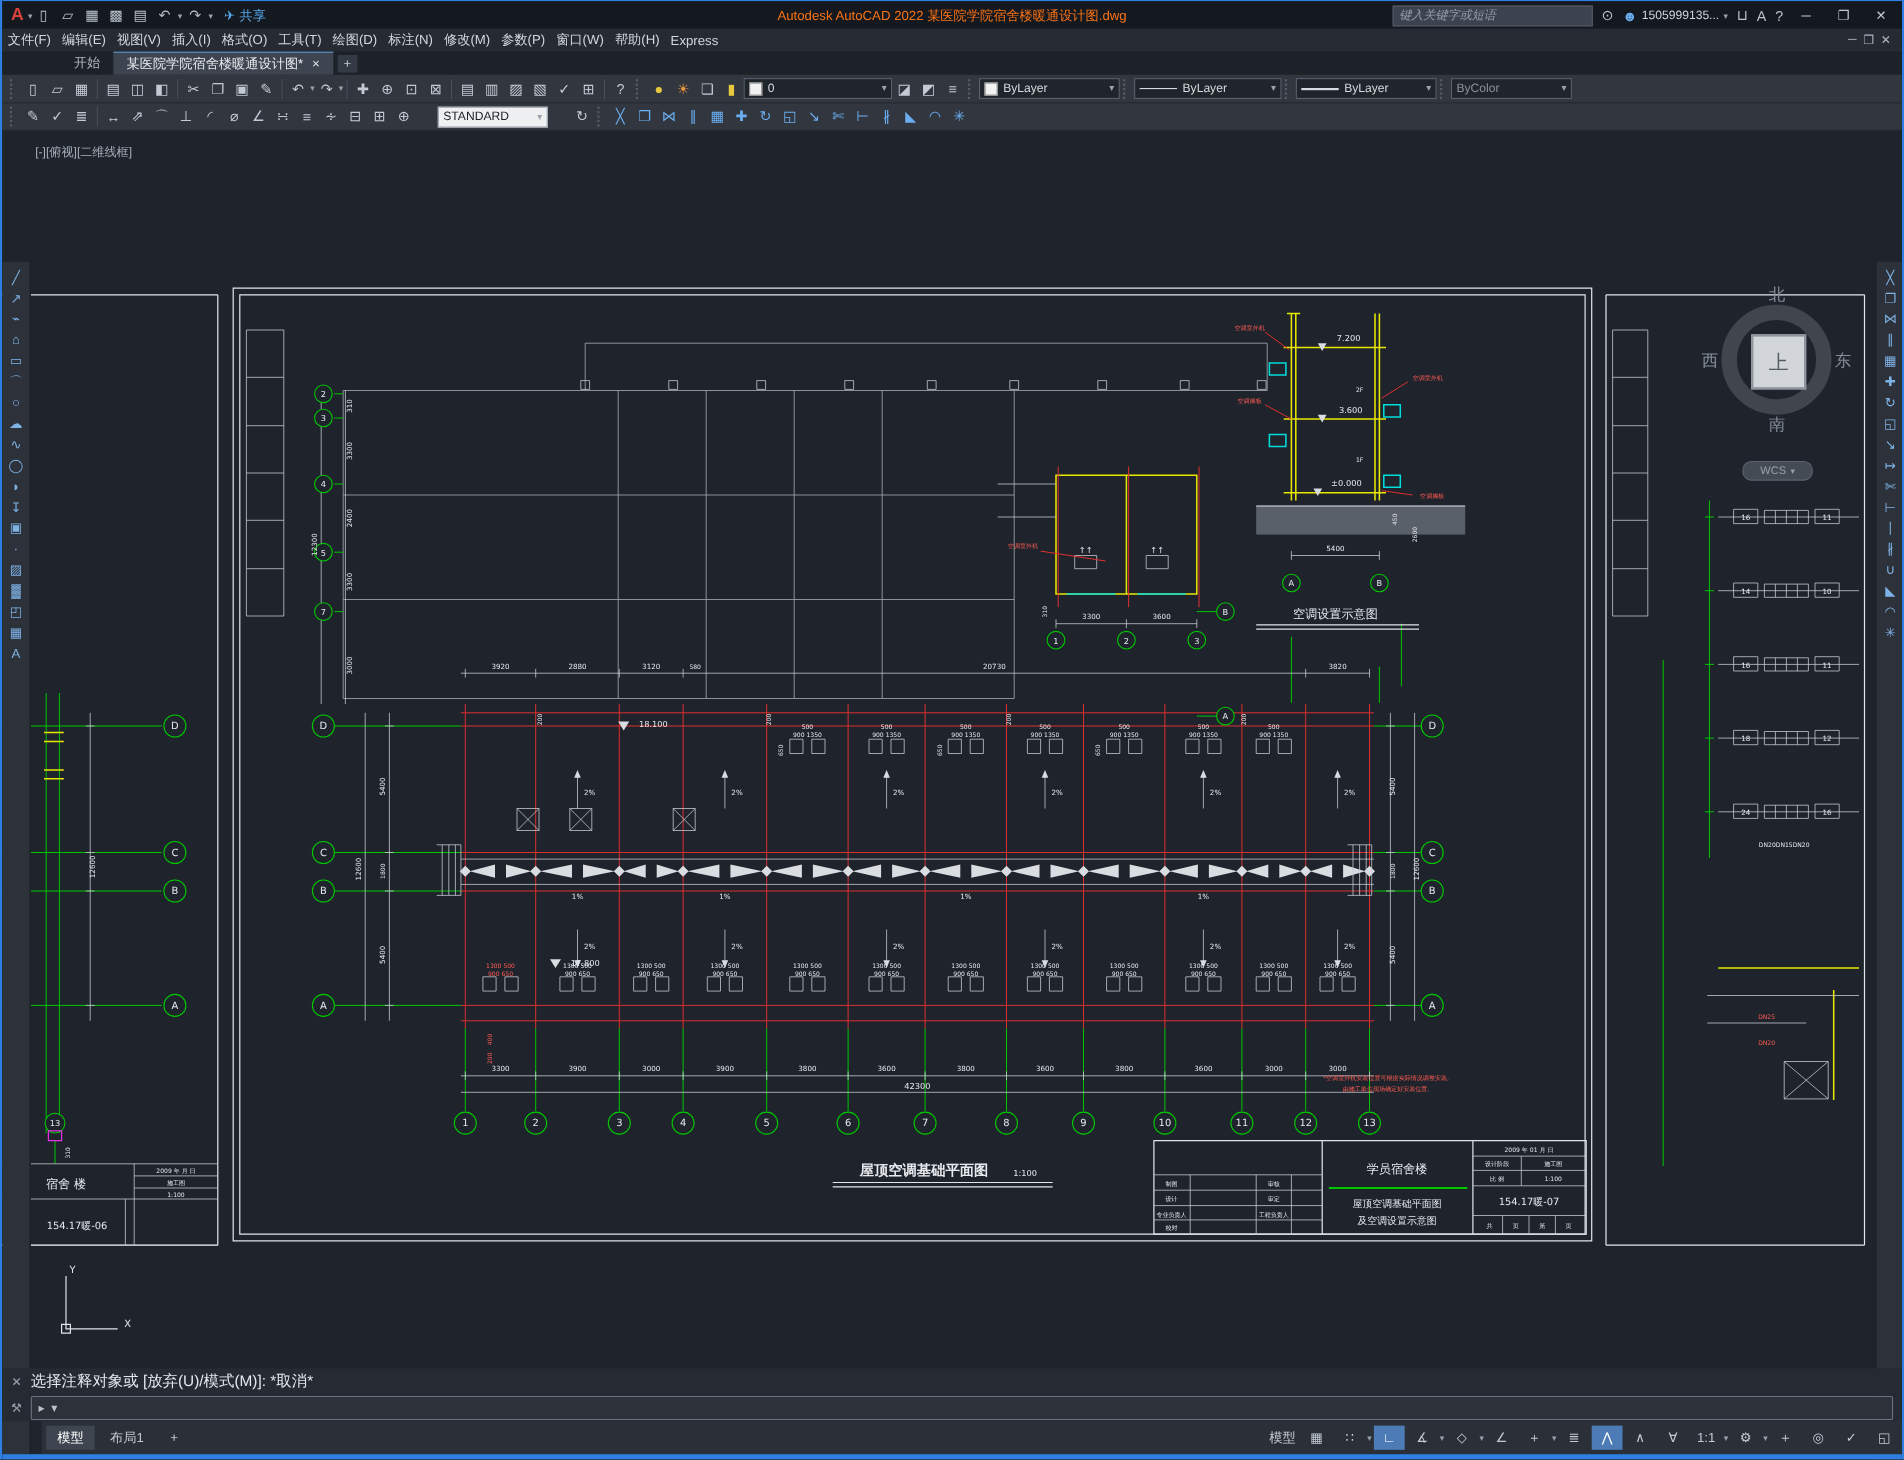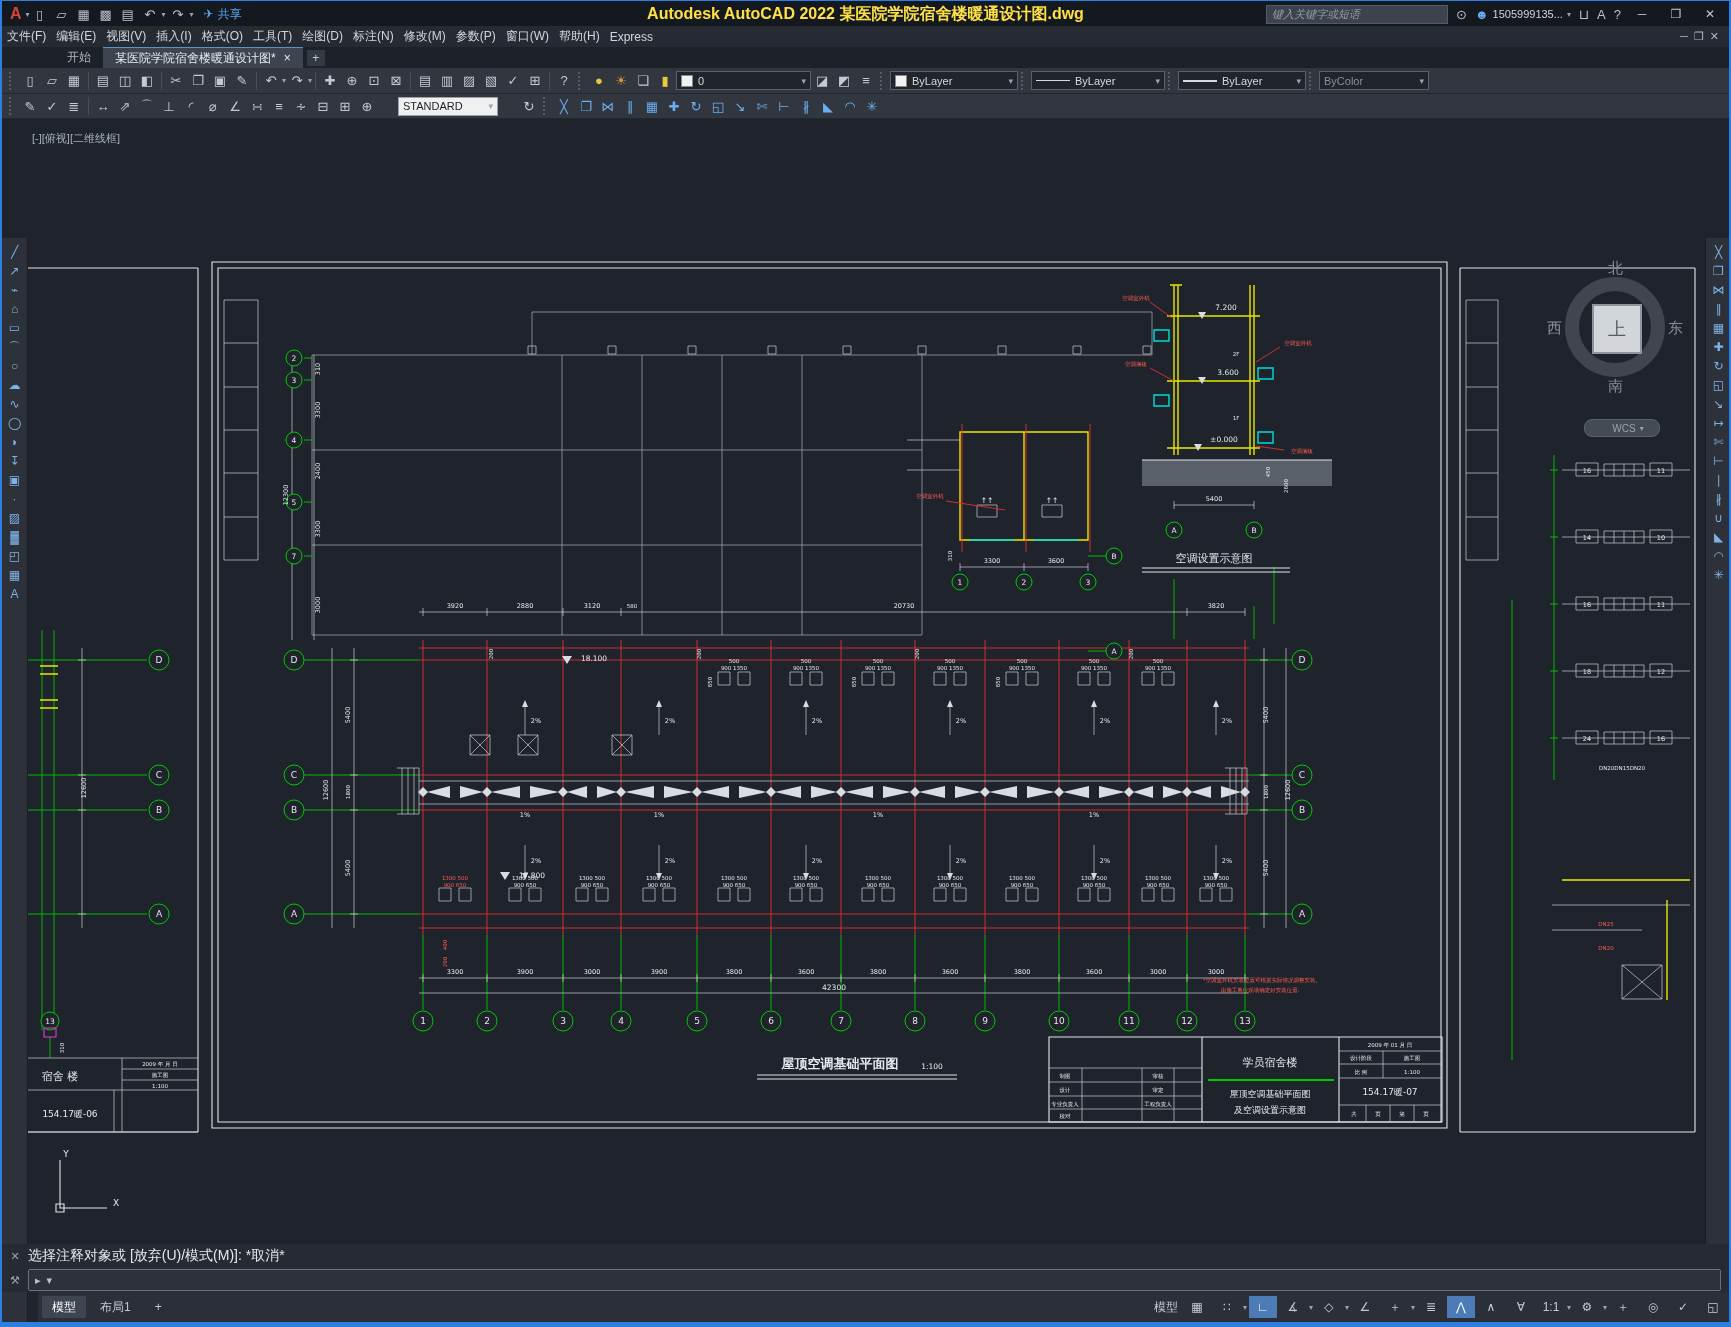--- a/index.html
+++ b/index.html
@@ -5,21 +5,21 @@
   html,body{margin:0;padding:0;background:#14171d;}
   #win{position:relative;width:1731px;height:1327px;overflow:hidden;background:#20252d;
        font-family:"Liberation Sans","DejaVu Sans",sans-serif;border-left:2px solid #2f7fe2;border-right:2px solid #2f7fe2;box-sizing:border-box;}
   .abs{position:absolute;}
   
   #titlebar{left:0;top:0;width:100%;height:26px;background:#14181f;border-top:1px solid #2f7fe2;display:flex;align-items:center;color:#c6ccd4;font-size:12px;}
   .logo{color:#d8413c;font-weight:bold;font-size:16px;margin:0 4px 0 8px;}
   .qat{display:flex;align-items:center;gap:2px;}
   .qbtn{width:20px;height:20px;display:flex;align-items:center;justify-content:center;color:#b9c1cb;font-size:13px;}
   .share{color:#57a7e8;margin-left:10px;display:flex;gap:4px;align-items:center;}
-  #apptitle{position:absolute;left:50%;transform:translateX(-50%);color:#fde047;font-size:16px;white-space:nowrap;font-weight:bold;}
+  #apptitle{position:absolute;left:50%;transform:translateX(-50%);color:#f97316;font-size:12px;white-space:nowrap;}
   #tright{margin-left:auto;display:flex;align-items:center;gap:8px;padding-right:6px;}
   #searchbox{width:170px;height:17px;background:#3c434e;border:1px solid #525a66;color:#d0d5db;font-size:11px;padding:0 5px;}
   #searchbox::placeholder{color:#959da9;font-style:italic;}
   .tico{color:#bac2cc;font-size:13px;}
   .user{color:#cfd5dc;font-size:11px;display:flex;gap:4px;align-items:center;}
   .wbtn{width:26px;height:20px;display:flex;align-items:center;justify-content:center;color:#c4cad2;font-size:12px;}
   
   #menubar{left:0;top:26px;width:100%;height:21px;background:#262b33;display:flex;align-items:center;color:#d2d7dd;font-size:12px;border-bottom:1px solid #1b1f26;}
   .mitem{padding:0 5px;height:100%;display:flex;align-items:center;}
   #docctl{margin-left:auto;display:flex;padding-right:10px;gap:6px;color:#aeb5bf;font-size:11px;}
@@ -45,21 +45,21 @@
   #canvas{left:0;top:119px;width:1731px;height:1125px;background:#1f242c;}
   #vplabel{left:30px;top:12px;color:#a8b0ba;font-size:11px;}
   .toolcol{top:119px;width:26px;height:1125px;background:#2c313a;display:flex;flex-direction:column;align-items:center;padding-top:6px;gap:3px;box-sizing:border-box;}
   #leftcol{left:0;border-right:1px solid #1a1d23;}
   #rightcol{left:1703px;border-left:1px solid #1a1d23;}
   .vbtn{width:21px;height:16px;display:flex;align-items:center;justify-content:center;color:#7fb2e4;font-size:12px;flex:none;}
   #viewcube{left:1545px;top:140px;width:136px;height:136px;}
   #vc-ring{position:absolute;left:18px;top:18px;width:100px;height:100px;border-radius:50%;border:14px solid rgba(125,132,142,.35);box-sizing:border-box;}
   #vc-top{position:absolute;left:45px;top:45px;width:46px;height:46px;background:#d2d6da;border:2px solid #8d949d;color:#555c64;display:flex;align-items:center;justify-content:center;font-size:18px;}
   .vcl{position:absolute;color:#868e98;font-size:15px;}
-  #wcs{left:1582px;top:300px;width:62px;height:16px;background:#444b55;border:1px solid #5b626d;border-radius:8px;color:#9aa2ac;font-size:10px;display:flex;align-items:center;justify-content:center;gap:4px;padding-left:12px;}
+  #wcs{left:1582px;top:300px;width:62px;height:16px;background:#444b55;border:1px solid #5b626d;border-radius:8px;color:#9aa2ac;font-size:10px;display:flex;align-items:center;justify-content:center;gap:4px;}
   
   #cmdhist{left:0;top:1244px;width:100%;height:24px;background:#262b33;color:#e4e7ec;font-size:14px;display:flex;align-items:center;}
   #cmdgut{width:26px;color:#9aa2ad;display:flex;justify-content:center;font-size:11px;}
   #cmdrow{left:0;top:1268px;width:100%;height:24px;background:#262b33;display:flex;align-items:center;}
   #cmdbox{flex:1;height:20px;margin-right:8px;background:#2c313a;border:1px solid #6a7280;border-radius:2px;display:flex;align-items:center;gap:6px;padding:0 6px;}
   #cmdbox .ci{color:#b9c1cb;font-size:11px;}
   #cmdinput{flex:1;background:transparent;border:none;outline:none;color:#d6dade;font-size:14px;}
   #cmdinput::placeholder{color:#8b939e;font-style:italic;}
   
   #bottombar{left:0;top:1292px;width:100%;height:30px;background:#2b3038;display:flex;align-items:center;font-size:12px;color:#c3cad3;margin-left:36px;}

